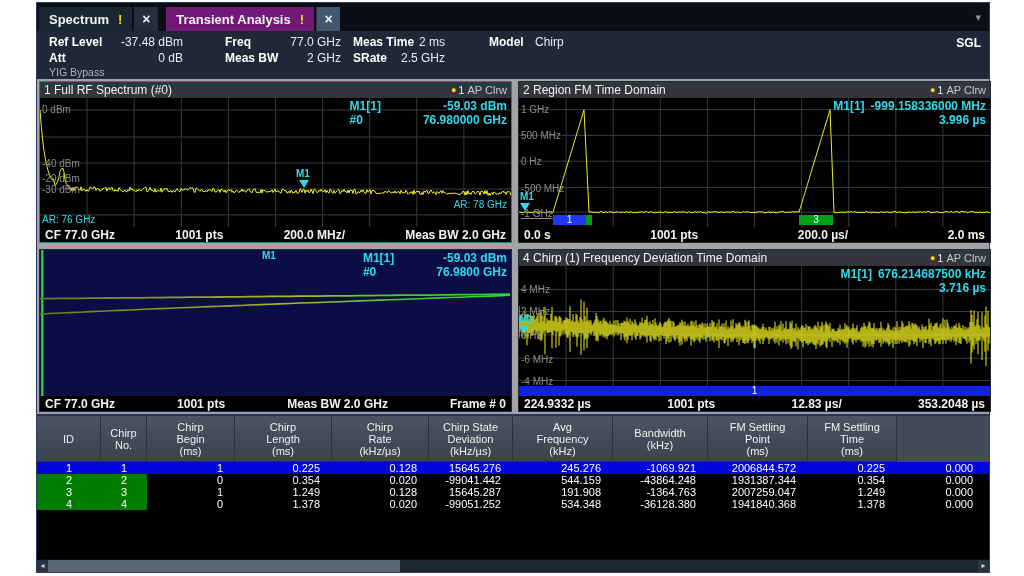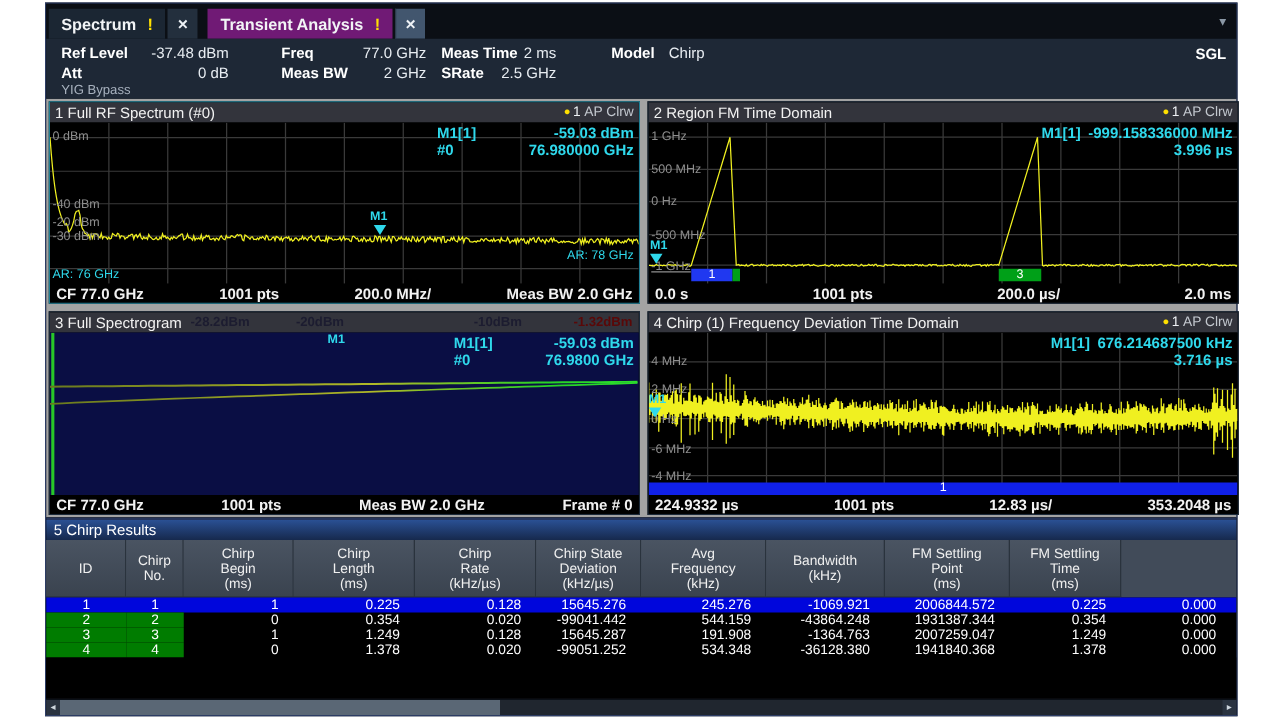--- a/index.html
+++ b/index.html
@@ -209,29 +209,20 @@
         </div>
       <div class="pfoot">
           <span>0.0 s</span>
           <span>1001 pts</span>
           <span>200.0 µs/</span>
           <span>2.0 ms</span>
         </div>
     </div>
 
     <div class="panel">
-      <div class="phead">
-        <span class="ptitle">3 Full Spectrogram</span>
-        <span class="cscale">
-          <span style="left:1px">-28.2dBm</span>
-          <span style="left:24%">-20dBm</span>
-          <span style="left:64%">-10dBm</span>
-          <span style="right:1px;color:#5a0808">-1.32dBm</span>
-        </span>
-      </div>
       <div class="graph sgram" id="g3">
         <div class="mread">
           <span class="ml">M1[1]</span>
             <span>-59.03 dBm</span>
           <span class="ml">#0</span>
             <span>76.9800 GHz</span>
         </div>
         <span class="mflag" style="left:222px;top:0">M1</span>
       <svg viewBox="0 0 471 132" preserveAspectRatio="none">
             <linearGradient id="sg" x1="0" y1="0" x2="1" y2="0">
@@ -294,21 +285,20 @@
       <div class="pfoot">
           <span>224.9332 µs</span>
           <span>1001 pts</span>
           <span>12.83 µs/</span>
           <span>353.2048 µs</span>
         </div>
     </div>
   </div>
 
   <div class="tsec">
-    <div class="t-title">5 Chirp Results</div>
     <div class="t-head" id="thead">
         <div class="th-cell">
           <div>ID</div>
         </div>
         <div class="th-cell">
           <div>Chirp</div>
           <div>No.</div>
         </div>
         <div class="th-cell">
           <div>Chirp</div>

